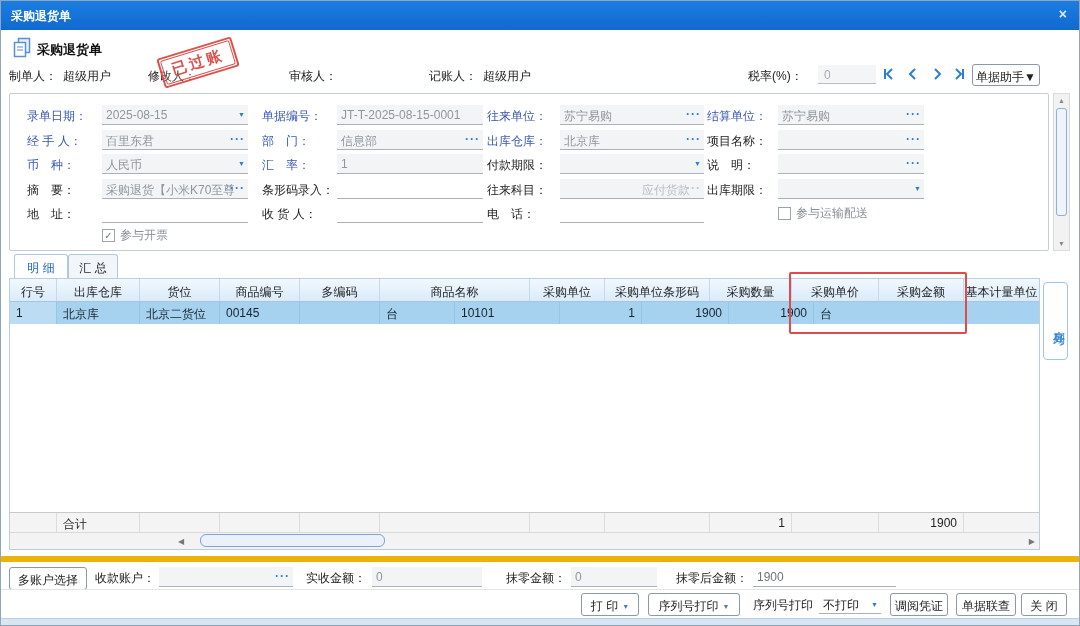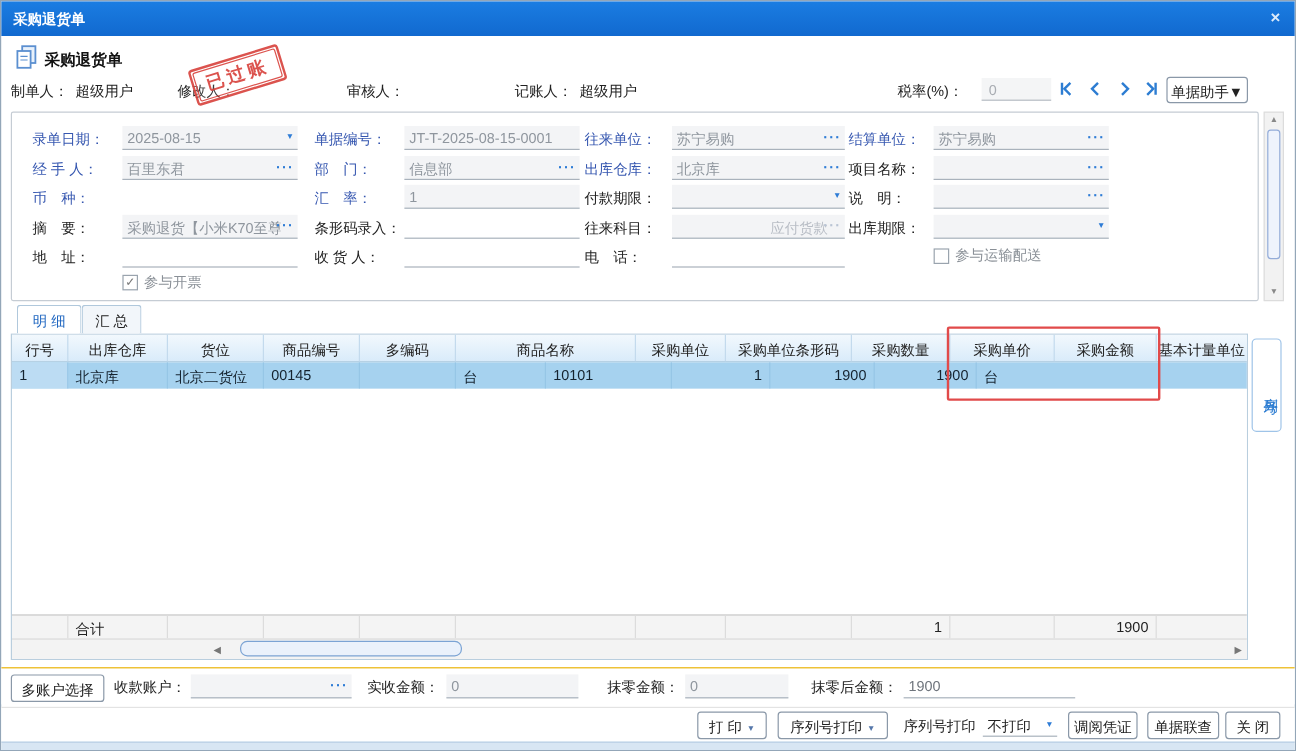--- a/index.html
+++ b/index.html
@@ -69,21 +69,21 @@
   .hs-arrow { position:absolute; top:4px; font-size:8px; color:#777; }
   .hs-thumb { position:absolute; left:190px; top:1px; width:185px; height:13px; background:#eaf1fb; border:1px solid #7ba3d4; border-radius:6px; }
 
   
   .serial-tab { position:absolute; left:1042px; top:281px; width:25px; height:78px; border:1px solid #9fc4e8; border-radius:4px; background:#fff; color:#2d7dd2; writing-mode:vertical-rl; text-orientation:upright; text-align:center; letter-spacing:2px; padding-top:6px; cursor:pointer; }
 
   
   .red-rect { position:absolute; left:788px; top:271px; width:178px; height:62px; border:2px solid #e14a4a; border-radius:2px; z-index:15; pointer-events:none; }
 
   
-  .payrow { position:absolute; left:0; top:555px; right:0; height:31px; border-top:1px solid #eab308; background:#fff; }
+  .payrow { position:absolute; left:0; top:555px; right:0; height:31px; border-top:6px solid #eab308; background:#fff; }
   .multi-btn { position:absolute; left:8px; top:5px; width:78px; height:23px; background:#fff; border:1px solid #8a98a8; border-radius:3px; text-align:center; padding-top:4px; cursor:pointer; }
   .plabel { position:absolute; top:8px; color:#222; }
   .pfield { position:absolute; top:5px; height:20px; border-bottom:1px solid #a9b2bc; }
   .pfield.gray { background:#f3f4f6; }
 
   
   .footer { position:absolute; left:0; top:588px; right:0; height:29px; border-top:1px solid #e3e3e3; background:#fff; }
   .fbtn { position:absolute; top:3px; height:23px; background:#fff; border:1px solid #8a98a8; border-radius:3px; text-align:center; padding-top:4px; cursor:pointer; }
   .fbtn .bcaret { font-size:7px; color:#5577aa; margin-left:4px; vertical-align:1px; }
   .flabel-plain { position:absolute; top:7px; color:#222; }
@@ -193,20 +193,24 @@
       </div>
       <span class="flabel" style="left:697px">项目名称：</span>
       <div class="field" style="left:768px;width:146px">
         <span class="fv"></span>
           <span class="dots">···</span>
       </div>
     </div>
 
     <div class="form-row" style="top:60px">
       <span class="flabel blue" style="left:17px">币　种：</span>
+      <div class="field" style="left:92px;width:146px">
+        <span class="fv">人民币</span>
+          <span class="caret">▼</span>
+      </div>
       <span class="flabel blue" style="left:252px">汇　率：</span>
       <div class="field" style="left:327px;width:146px">
         <span class="fv">1</span>
       </div>
       <span class="flabel" style="left:477px">付款期限：</span>
       <div class="field" style="left:550px;width:144px">
         <span class="fv"></span>
           <span class="caret">▼</span>
       </div>
       <span class="flabel" style="left:697px">说　明：</span>

